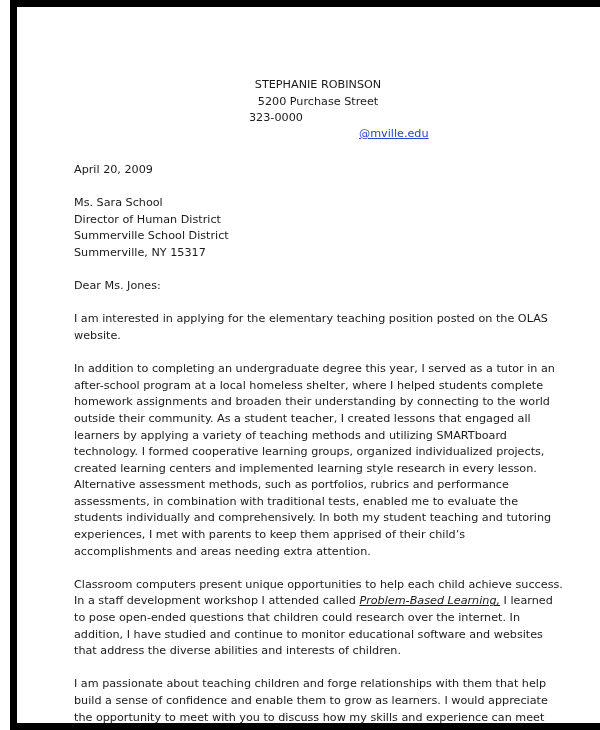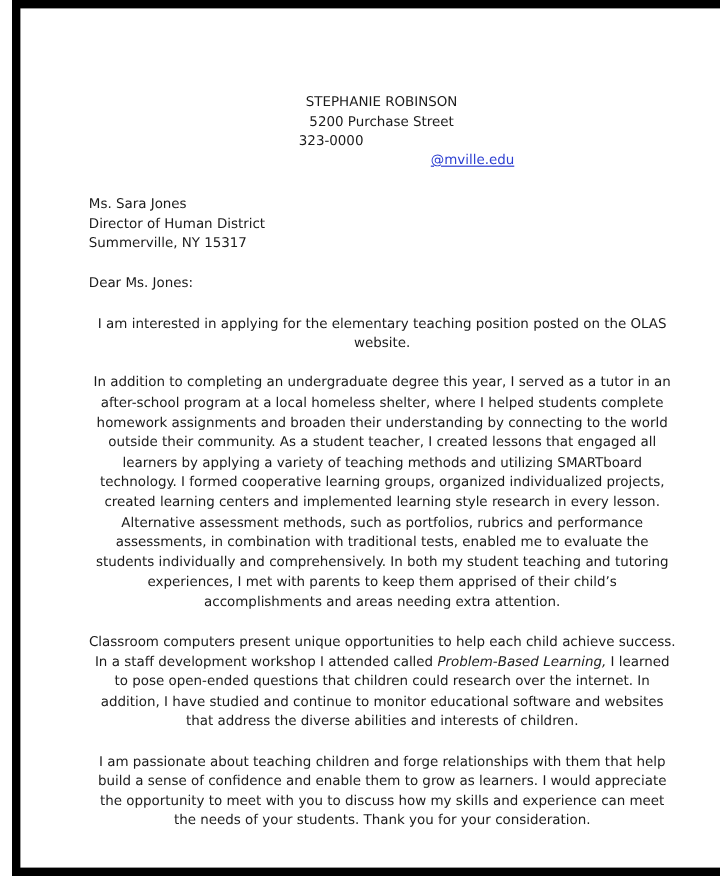--- a/index.html
+++ b/index.html
@@ -65,44 +65,46 @@
   }
   .blk {
     margin: 0 0 16.6px 0;
     white-space: normal;
   }
   .addr-line {
     display: block;
   }
   .para {
     margin: 0 0 16.6px 0;
-    text-align: center;
+    text-align: left;
   }
-  .ital { font-style: italic; }
+  .ital { font-style: italic; text-decoration: underline; }
 </style>
 </head>
 <body>
 
 <div class="page">
 
   <div class="letterhead">
     <div class="lh-line">STEPHANIE ROBINSON</div>
     <div class="lh-line">5200 Purchase Street</div>
     <div class="contact-row">
       <span class="contact-phone">323-0000</span>
       <span class="contact-email">@mville.edu</span>
     </div>
   </div>
 
   <div class="body-wrap">
 
+    <div class="blk">April 20, 2009</div>
 
     <div class="blk">
-      <span class="addr-line">Ms. Sara Jones</span>
+      <span class="addr-line">Ms. Sara School</span>
       <span class="addr-line">Director of Human District</span>
+      <span class="addr-line">Summerville School District</span>
       <span class="addr-line">Summerville, NY  15317</span>
     </div>
 
     <div class="blk">Dear Ms. Jones:</div>
 
     <p class="para">I am interested in applying for the elementary teaching position posted on the OLAS website.</p>
 
     <p class="para">In addition to completing an undergraduate degree this year, I served as a tutor in an after-school program at a local homeless shelter, where I helped students complete homework assignments and broaden their understanding by connecting to the world outside their community.  As a student teacher, I created lessons that engaged all learners by applying a variety of teaching methods and utilizing SMARTboard technology.  I formed cooperative learning groups, organized individualized projects, created learning centers and implemented learning style research in every lesson.   Alternative assessment methods, such as portfolios, rubrics and performance assessments, in combination with traditional tests, enabled me to evaluate the students individually and comprehensively.  In both my student teaching and tutoring experiences, I met with parents to keep them apprised of their child’s accomplishments and areas needing extra attention.</p>
 
     <p class="para"><span>Classroom computers present unique opportunities to help each child achieve success.  In a staff development workshop I attended called </span><span class="ital">Problem-Based Learning,</span><span> I learned to pose open-ended questions that children could research over the internet.  In addition, I have studied and continue to monitor educational software and websites that address the diverse abilities and interests of children.</span></p>

